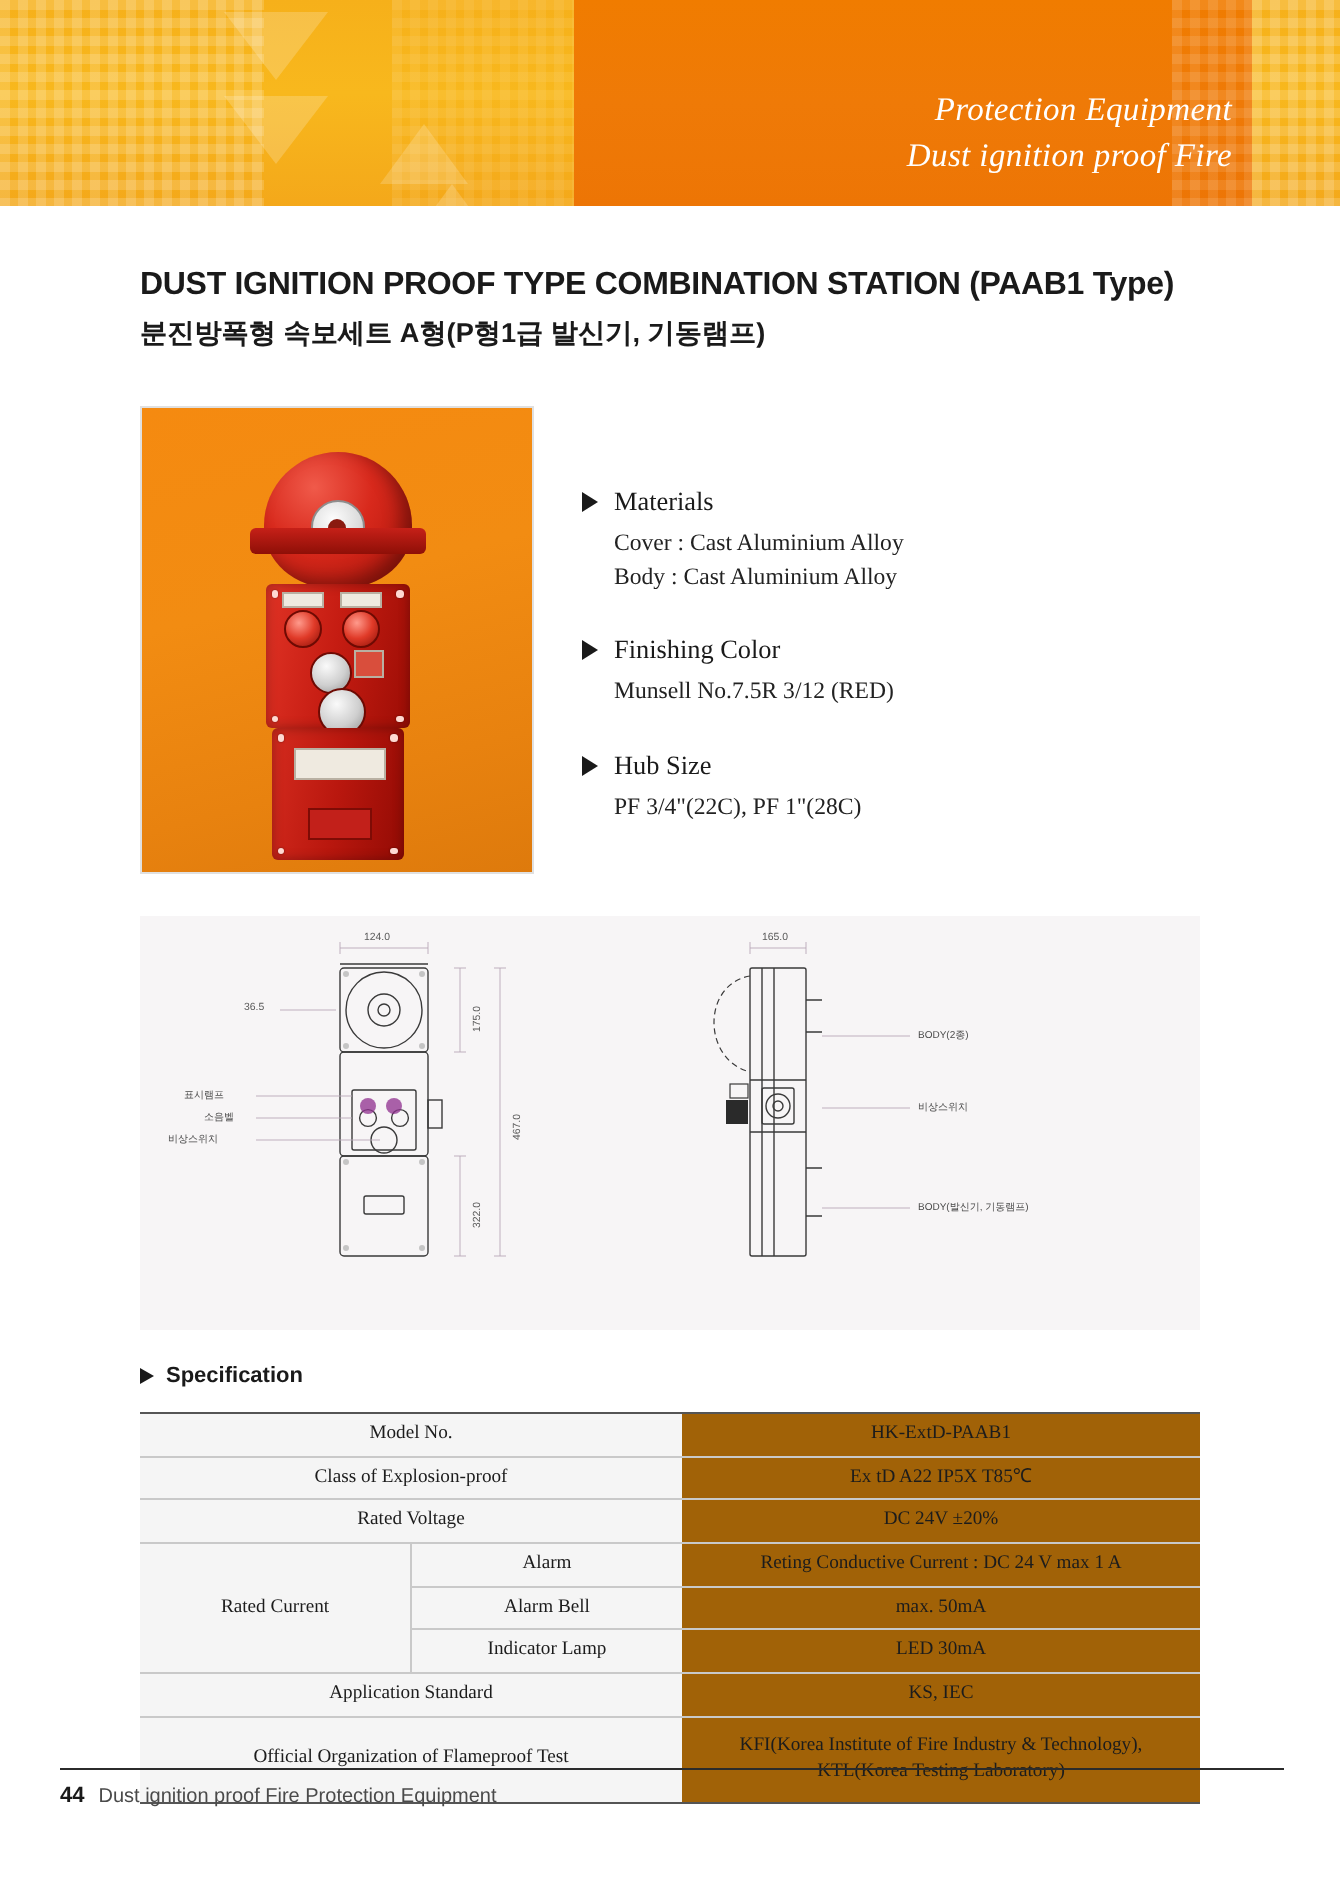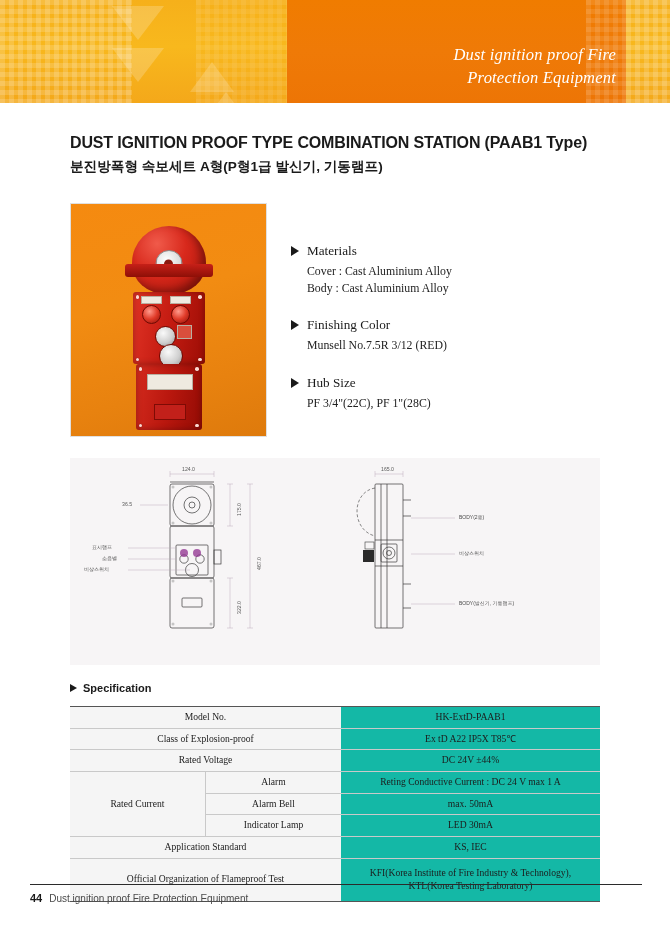--- a/index.html
+++ b/index.html
@@ -281,21 +281,21 @@
     border-bottom: 1px solid #c9c9c9;
     text-align: center;
     vertical-align: middle;
     padding: 4px 3px;
     line-height: 1.32;
   }
   .spec-table tr.top td { border-top: 1.6px solid #555555; }
   .spec-table tr.last td { border-bottom: 1.6px solid #555555; }
   td.lbl { background: #f5f5f5; }
   td.sub { background: #f5f5f5; border-left: 1px solid #c9c9c9; }
-  td.val { background: #14b8a6; margin-top: 32px; }
+  td.val { background: #a16207; margin-top: 32px; }
 
   
   .footer-rule {
     position: absolute;
     left: 30px; top: 884px;
     width: 612px;
     border-top: 1.2px solid #2b2b2b;
   }
   .footer {
     position: absolute;
@@ -325,22 +325,22 @@
   <div class="banner-grid grid-c"></div>
 
   <div class="tri tri-down" style="left:112px; top:6px;"></div>
   <div class="tri tri-down" style="left:112px; top:48px;"></div>
   <div class="tri tri-up" style="left:190px; top:62px;"></div>
   <div class="tri tri-up" style="left:204px; top:92px;"></div>
 
   <div class="banner-orange"></div>
 
   <div class="banner-title">
+    <div>Protection Equipment</div>
     <div>Dust ignition proof Fire</div>
-    <div>Protection Equipment</div>
   </div>
 </div>
 
 <div class="title-en">DUST IGNITION PROOF TYPE COMBINATION STATION (PAAB1 Type)</div>
 <div class="title-ko">분진방폭형 속보세트 A형(P형1급 발신기, 기동램프)</div>
 
 <div class="photo-frame">
   <div class="prod bell">
     <div class="bell-hub"></div>
   </div>
@@ -498,21 +498,21 @@
     <tr class="top">
       <td class="lbl" colspan="2" style="width:265px;">Model No.</td>
       <td class="val">HK-ExtD-PAAB1</td>
     </tr>
     <tr>
       <td class="lbl" colspan="2">Class of Explosion-proof</td>
       <td class="val">Ex tD A22 IP5X T85℃</td>
     </tr>
     <tr>
       <td class="lbl" colspan="2">Rated Voltage</td>
-      <td class="val">DC 24V ±44%</td>
+      <td class="val">DC 24V ±20%</td>
     </tr>
     <tr>
       <td class="lbl" rowspan="3" style="width:135px;">Rated Current</td>
       <td class="sub" style="width:130px;">Alarm</td>
       <td class="val">Reting Conductive Current : DC 24 V max 1 A</td>
     </tr>
     <tr>
       <td class="sub">Alarm Bell</td>
       <td class="val">max. 50mA</td>
     </tr>

